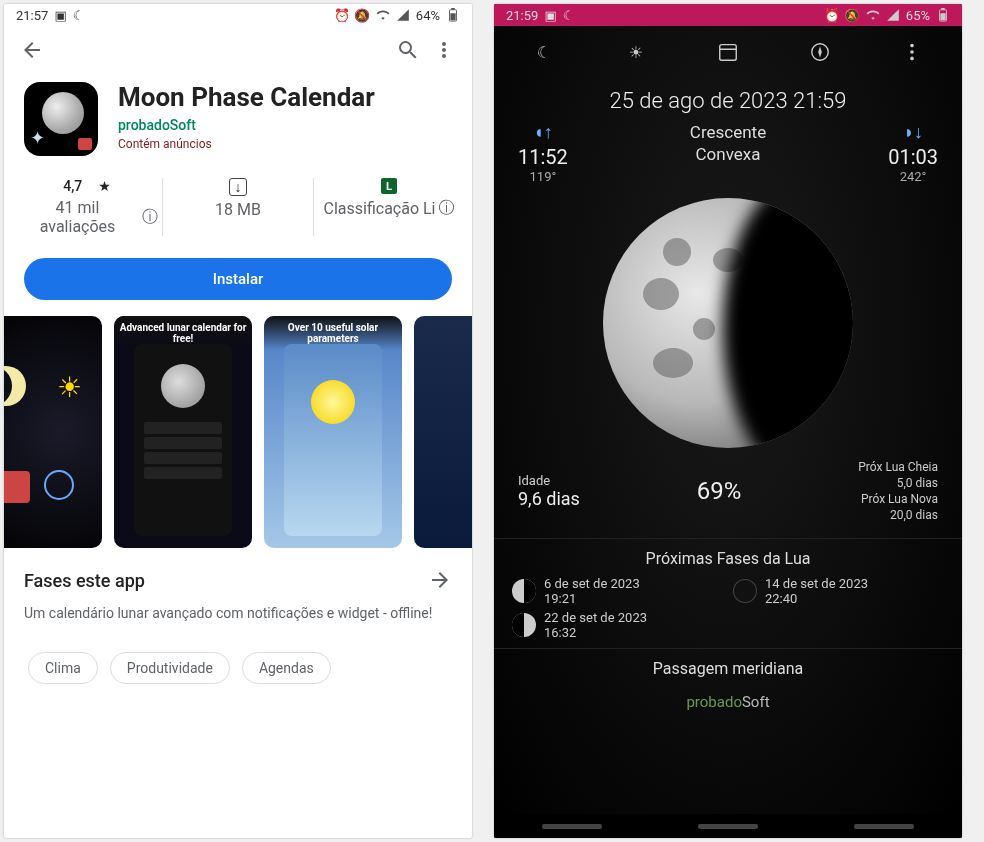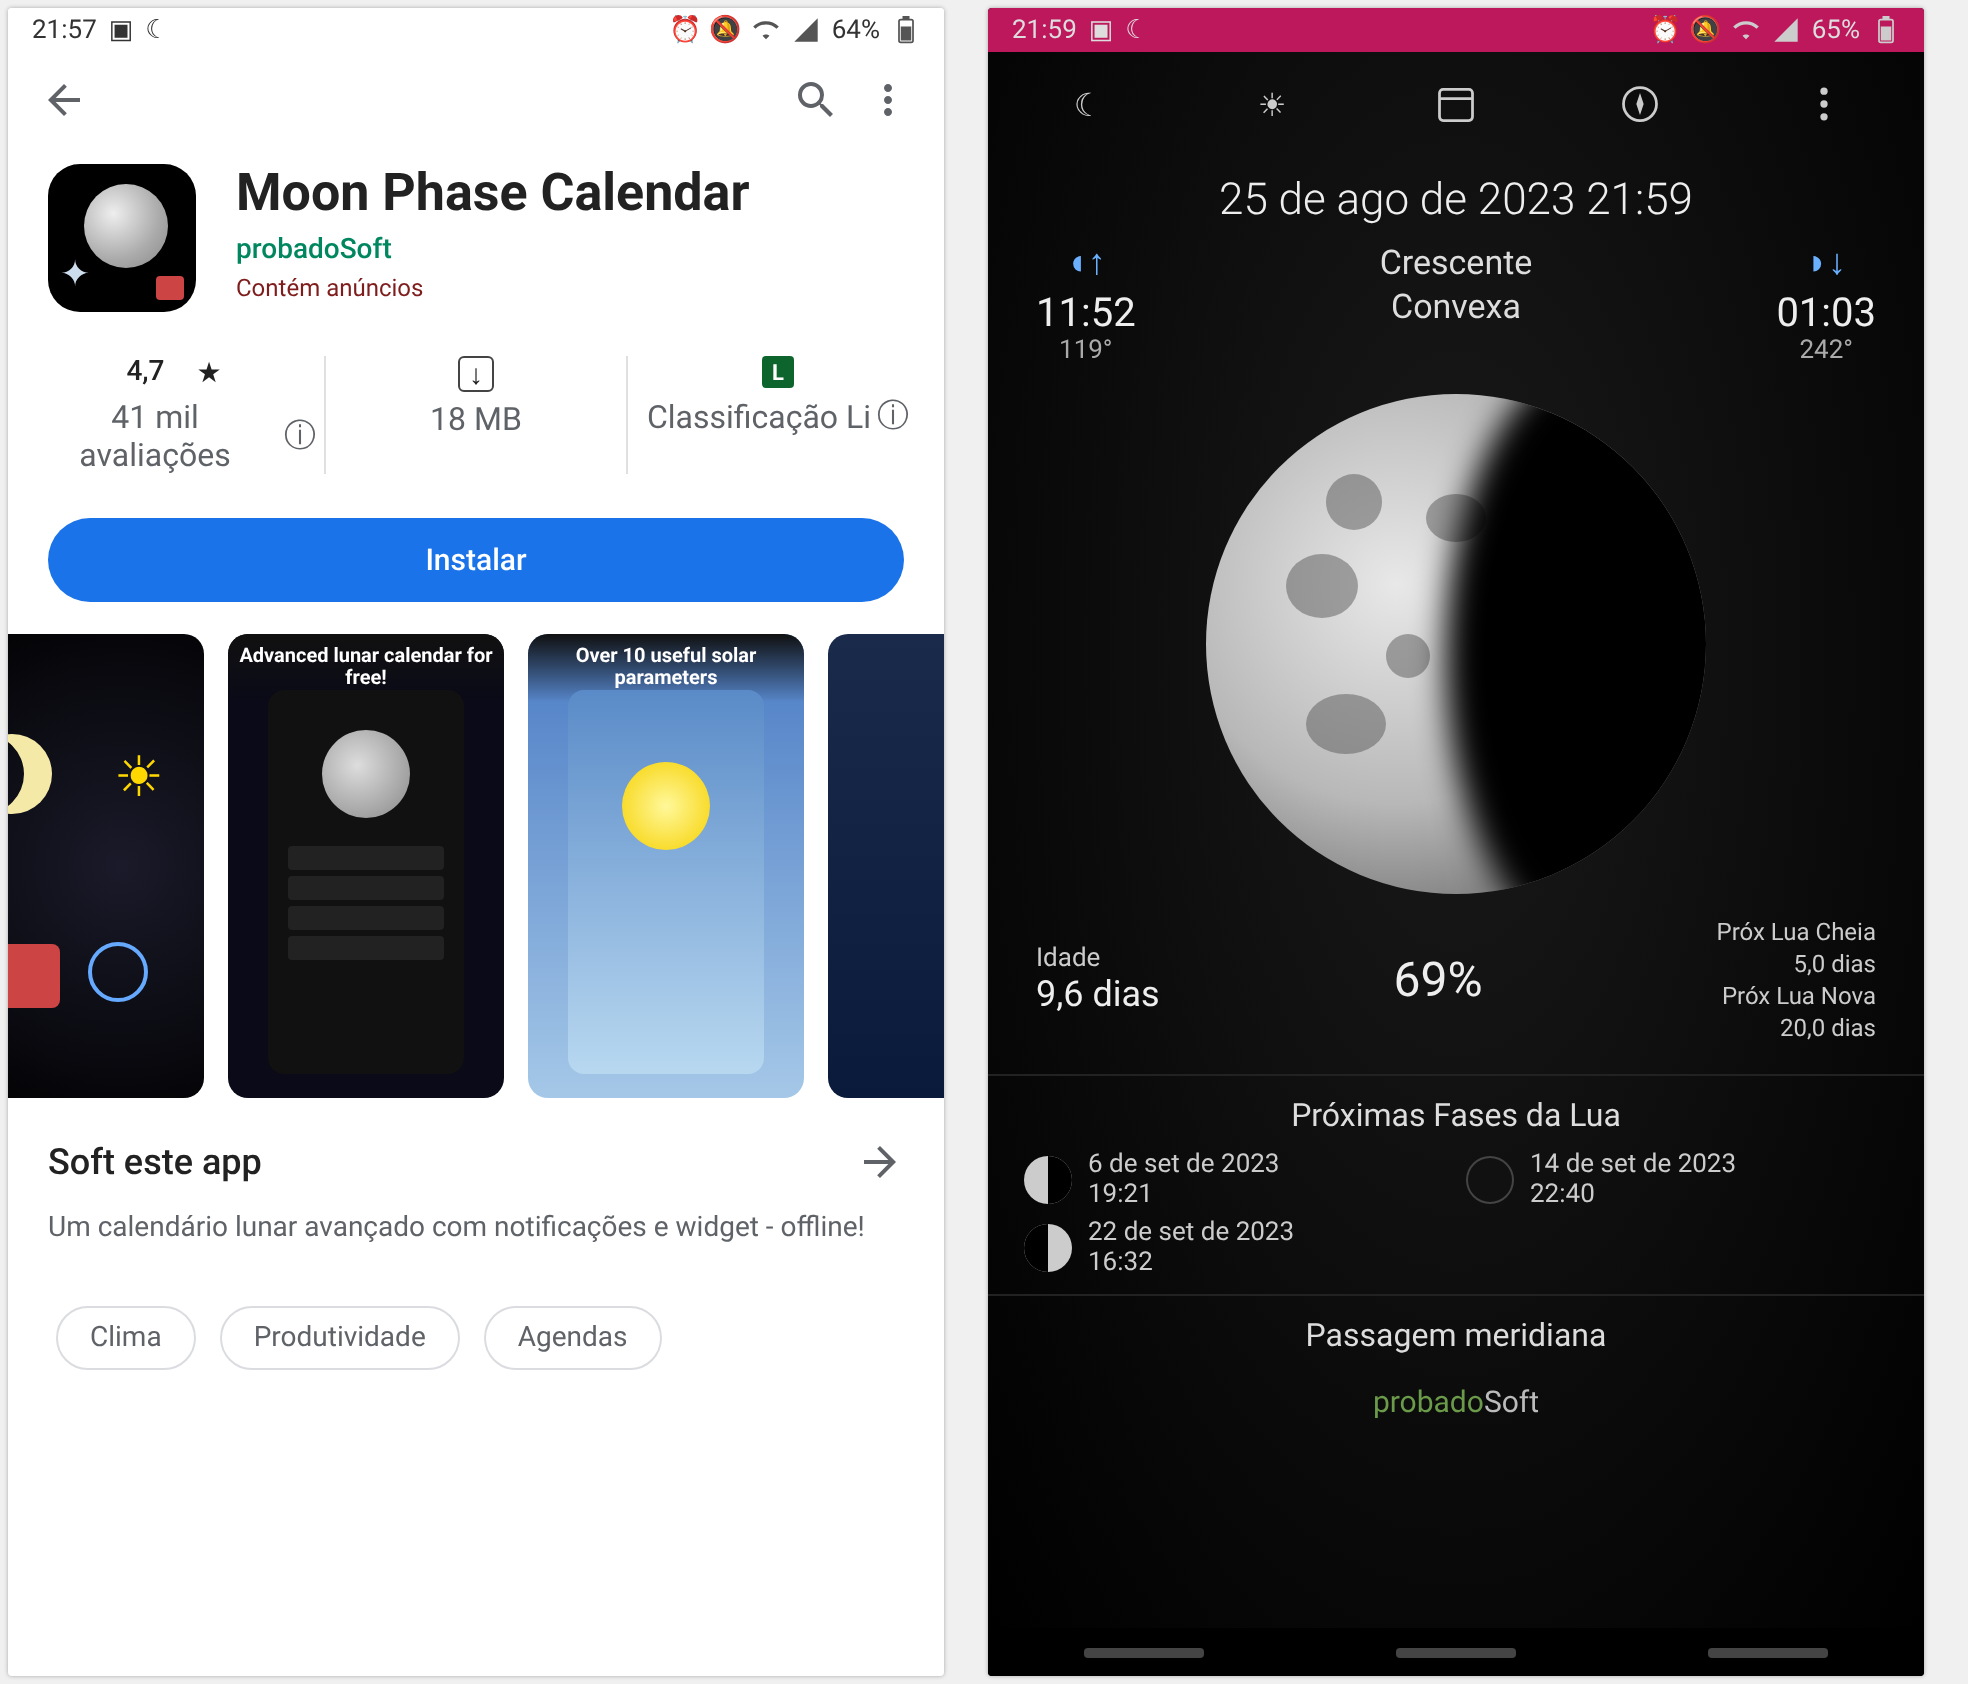--- a/index.html
+++ b/index.html
@@ -223,21 +223,21 @@
       <div class="banner">Over 10 useful solar parameters</div>
       <div class="mini">
           <div class="sun"></div>
         </div>
     </div>
     <div class="shot" style="background:linear-gradient(#1a2a4a,#0a1a3a);"></div>
   </div>
 
   <div class="about">
     <div class="about-hdr">
-      <h2>Soft este app</h2>
+      <h2>Fases este app</h2>
       <span>
         <svg width="24" height="24" viewBox="0 0 24 24">
             <path fill="#5f6368" d="M12 4l-1.41 1.41L16.17 11H4v2h12.17l-5.58 5.59L12 20l8-8-8-8z"></path>
           </svg>
       </span>
     </div>
     <p>Um calendário lunar avançado com notificações e widget - offline!</p>
   </div>
 
   <div class="tags">

